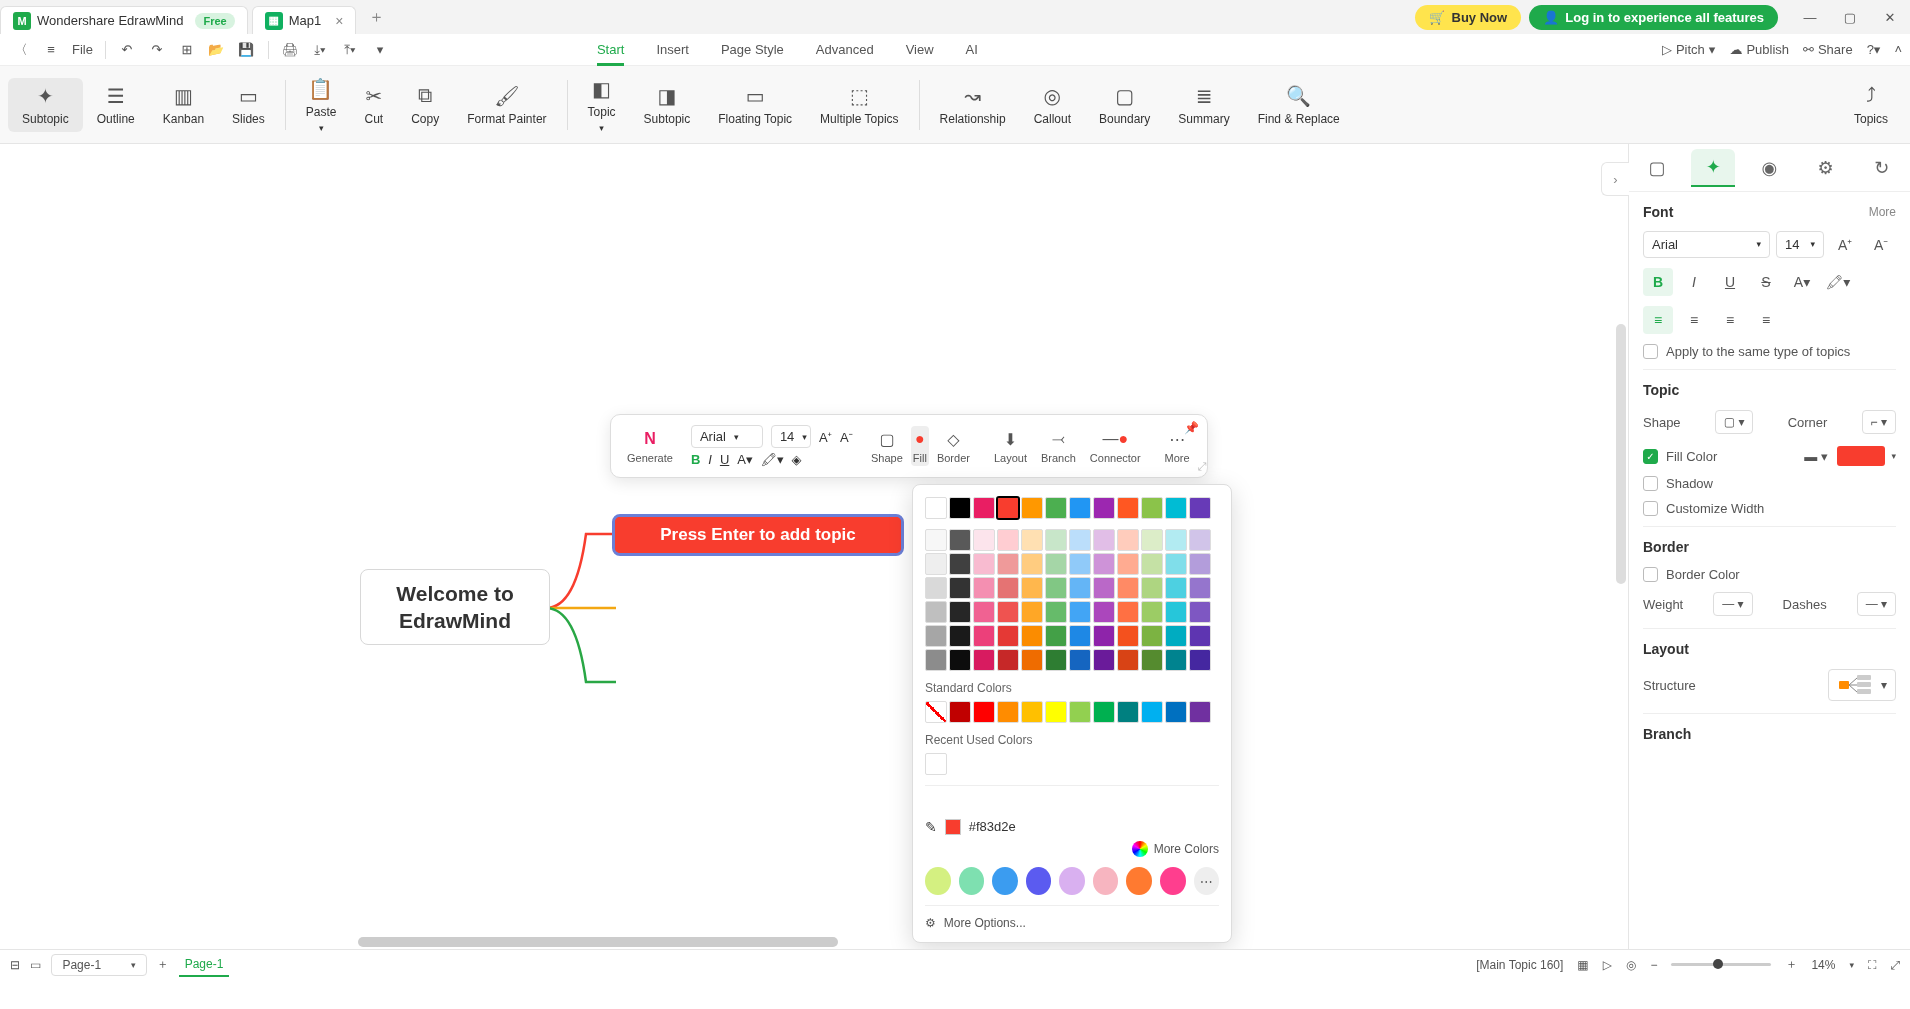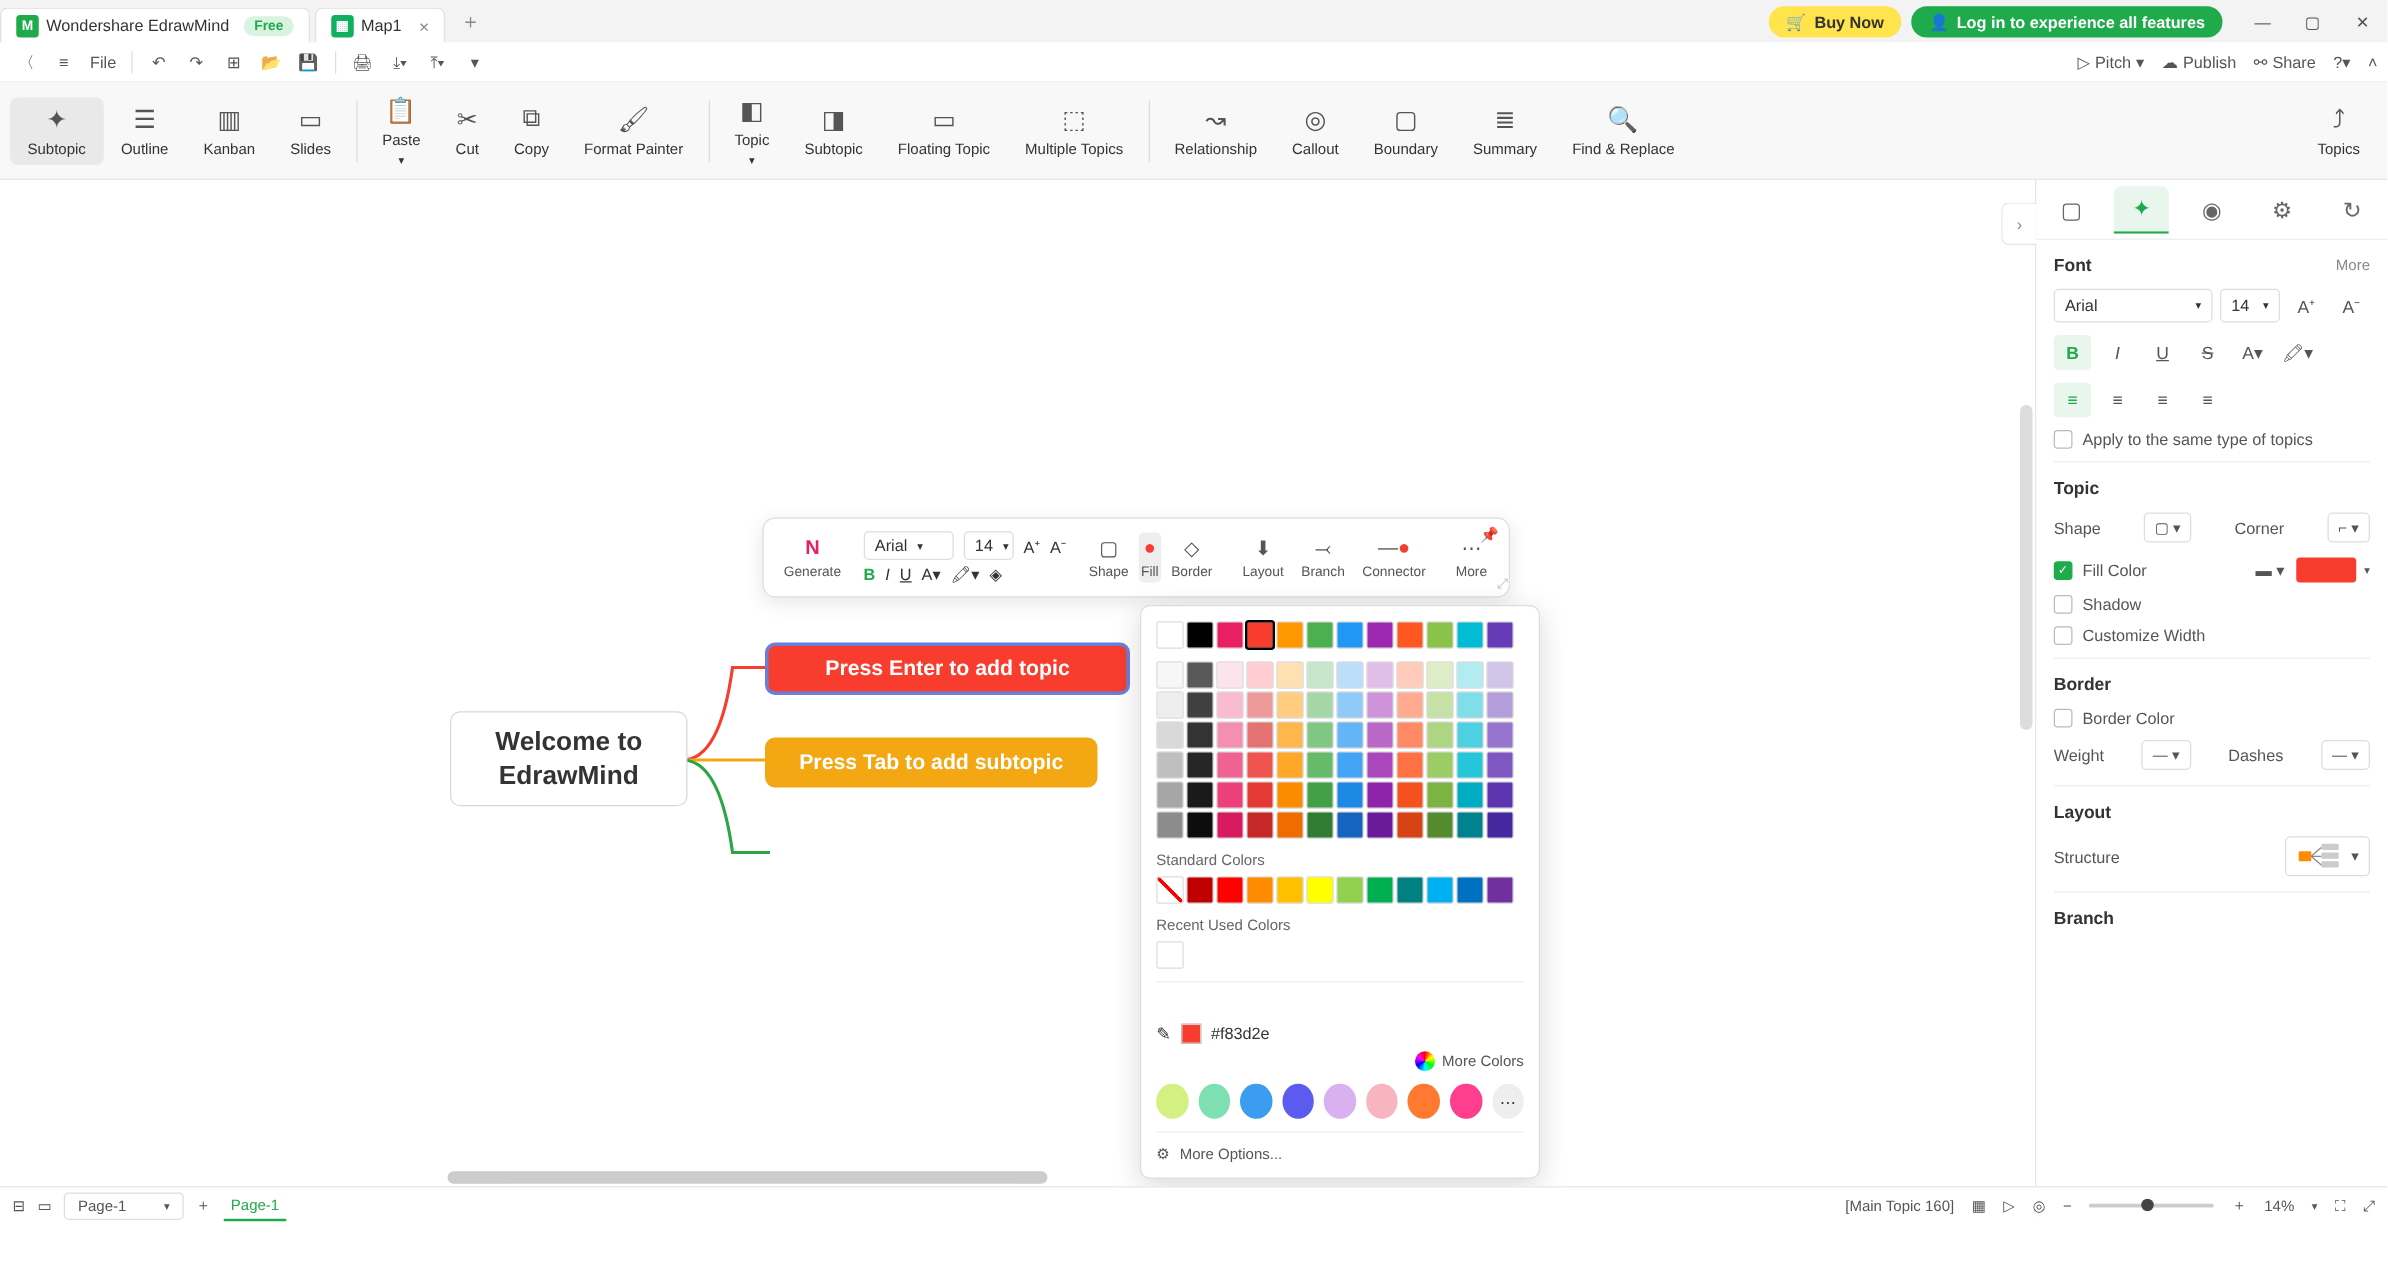--- a/index.html
+++ b/index.html
@@ -154,20 +154,28 @@
   <span class="ico">↷</span>
   <span class="ico">⊞</span>
   <span class="ico">📂</span>
   <span class="ico">💾</span>
   <span class="sep"></span>
   <span class="ico">🖨</span>
   <span class="ico">⤓▾</span>
   <span class="ico">⤒▾</span>
   <span class="ico">▾</span>
 
+  <div class="menu-tabs">
+    <span class="mt active">Start</span>
+    <span class="mt">Insert</span>
+    <span class="mt">Page Style</span>
+    <span class="mt">Advanced</span>
+    <span class="mt">View</span>
+    <span class="mt">AI</span>
+  </div>
 
   <div class="right">
     <span class="item"><span>▷</span><span>Pitch</span>▾</span>
     <span class="item">
         <span>☁</span>
         <span>Publish</span>
       </span>
     <span class="item">
         <span>⚯</span>
         <span>Share</span>
@@ -272,23 +280,20 @@
       <path d="M20,94 Q50,94 60,20 L90,20" stroke="#f83d2e" stroke-width="2.5" fill="none"></path>
       <path d="M20,94 Q55,94 90,94" stroke="#f3a712" stroke-width="2.5" fill="none"></path>
       <path d="M20,94 Q50,94 60,168 L90,168" stroke="#29a745" stroke-width="2.5" fill="none"></path>
     </svg>
 
     <div class="node node-central">
       <span style="white-space:pre-line">Welcome to<br>EdrawMind</span>
     </div>
     <div class="node node-t1">
         <span>Press Enter to add topic</span>
-      </div>
-    <div class="node node-t2">
-        <span>Press Tab to add subtopic</span>
       </div>
 
     <div class="float-tb">
       <span class="pin">📌</span>
       <div class="col">
         <span class="cicon" style="color:#e91e63;font-weight:bold">N</span>
         <span>Generate</span>
       </div>
       <div class="fsep"></div>
       <div class="fstack">

